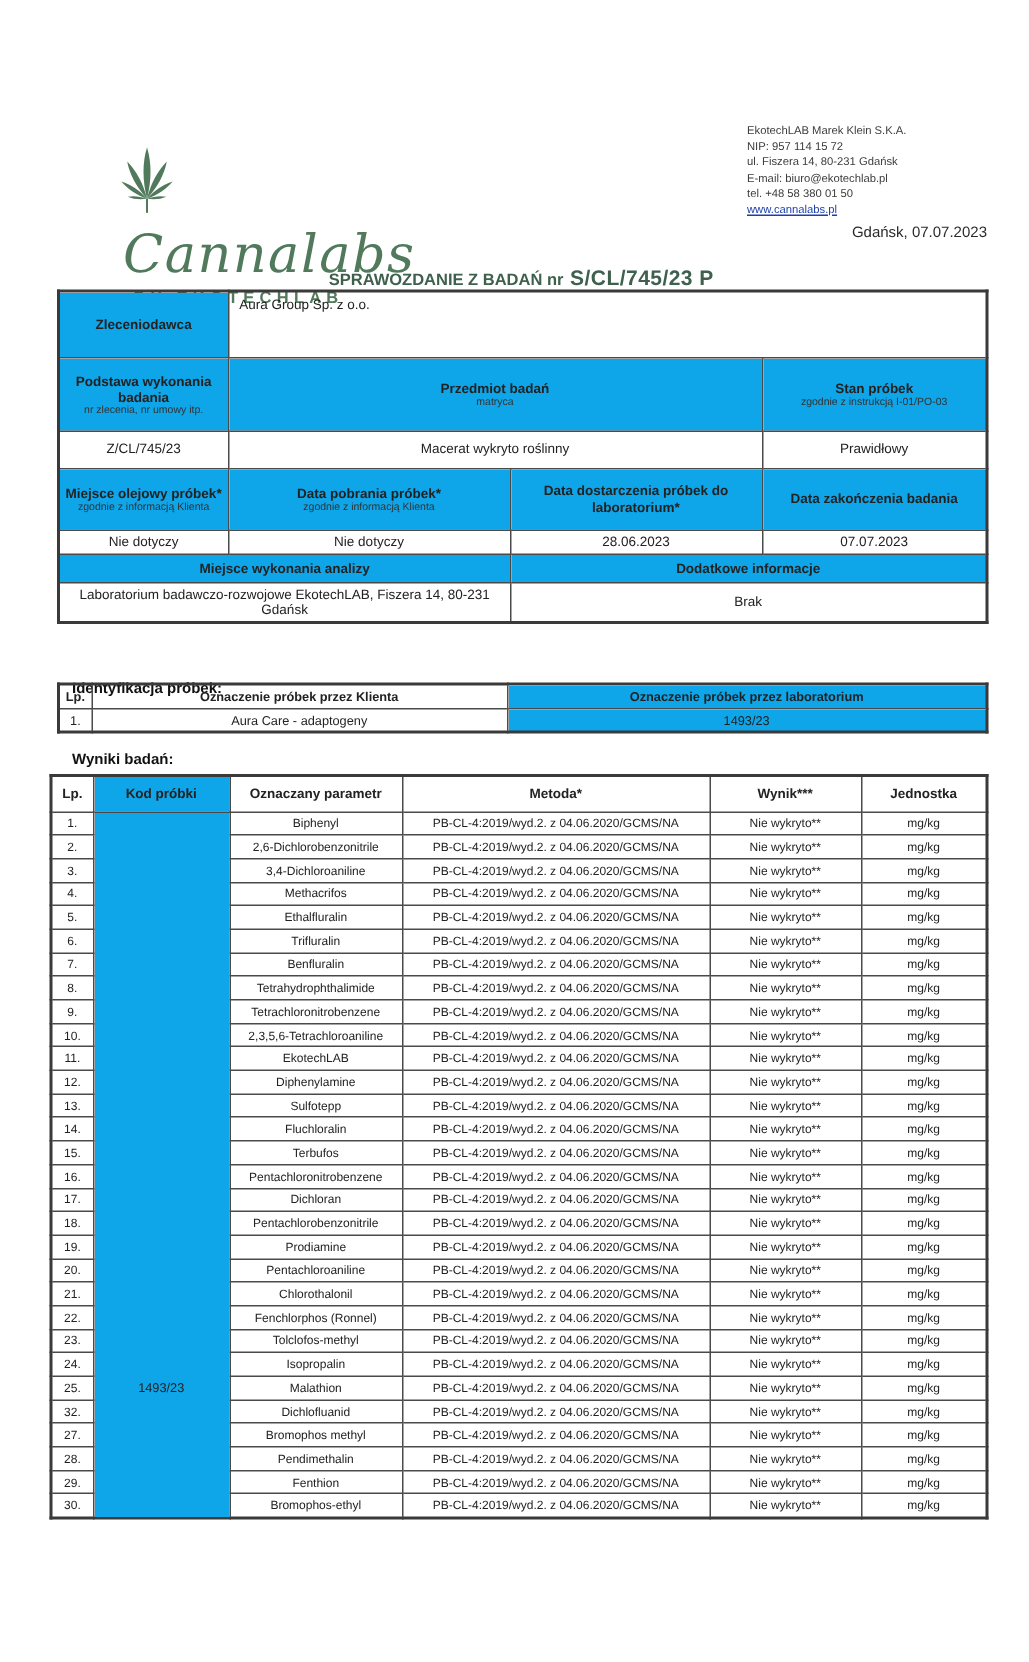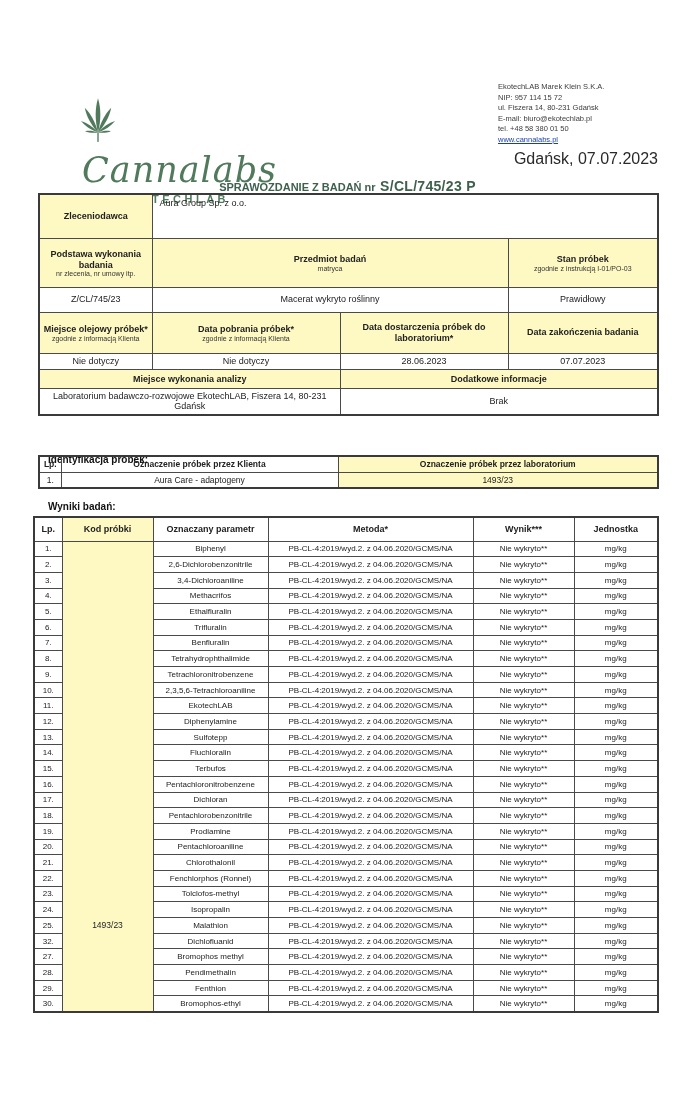--- a/index.html
+++ b/index.html
@@ -17,32 +17,32 @@
     font-family:"DejaVu Serif", serif; font-style:italic; font-weight:400;
     font-size:35px; line-height:40px; color:#51795b; letter-spacing:1px;
   }
   .brand-sub {
     font-size:11px; font-weight:bold; letter-spacing:3.5px; color:#51795b;
     margin-top:3px; margin-left:7px;
   }
 
   .contact { position:absolute; left:498px; top:82px; width:166px; font-size:7.5px; line-height:10.5px; color:#3c3c3c; }
   .contact .link { color:#1b3faa; text-decoration:underline; cursor:pointer; }
-  .report-date { position:absolute; left:498px; top:150px; width:160px; text-align:right; font-size:16px; color:#2a2a2a; }
+  .report-date { position:absolute; left:498px; top:150px; width:160px; text-align:right; font-size:10px; color:#2a2a2a; }
 
   
   .title { position:absolute; left:38px; top:177px; width:619px; text-align:center; color:#3e604d; white-space:nowrap; }
   .title .pfx { font-size:11px; font-weight:bold; }
   .title .num { font-size:14px; font-weight:bold; letter-spacing:0.3px; }
 
   
   table { border-collapse:collapse; table-layout:fixed; }
   td, th { border:1px solid #4a4a4a; overflow:hidden; }
   .outer { border:2px solid #3a3a3a; }
-  .green { background:#fef9c3; }
+  .green { background:#0ea5e9; }
   .bold  { font-weight:bold; }
   .ctr   { text-align:center; vertical-align:middle; }
 
   
   .info-table { position:absolute; left:38px; top:193px; width:619px; }
   .info-table td { font-size:9px; }
   .lblsub { display:flex; flex-direction:column; justify-content:space-between; height:100%; padding:4px 2px 3px 2px; }
   .lblsub .l { font-weight:bold; text-align:center; font-size:9px; line-height:10.5px; }
   .lblsub .s { font-weight:normal; text-align:center; font-size:7px; color:#333; }
   .midlbl { display:flex; align-items:center; justify-content:center; height:100%; text-align:center; font-weight:bold; font-size:9px; line-height:10.5px; padding:0 4px; }

